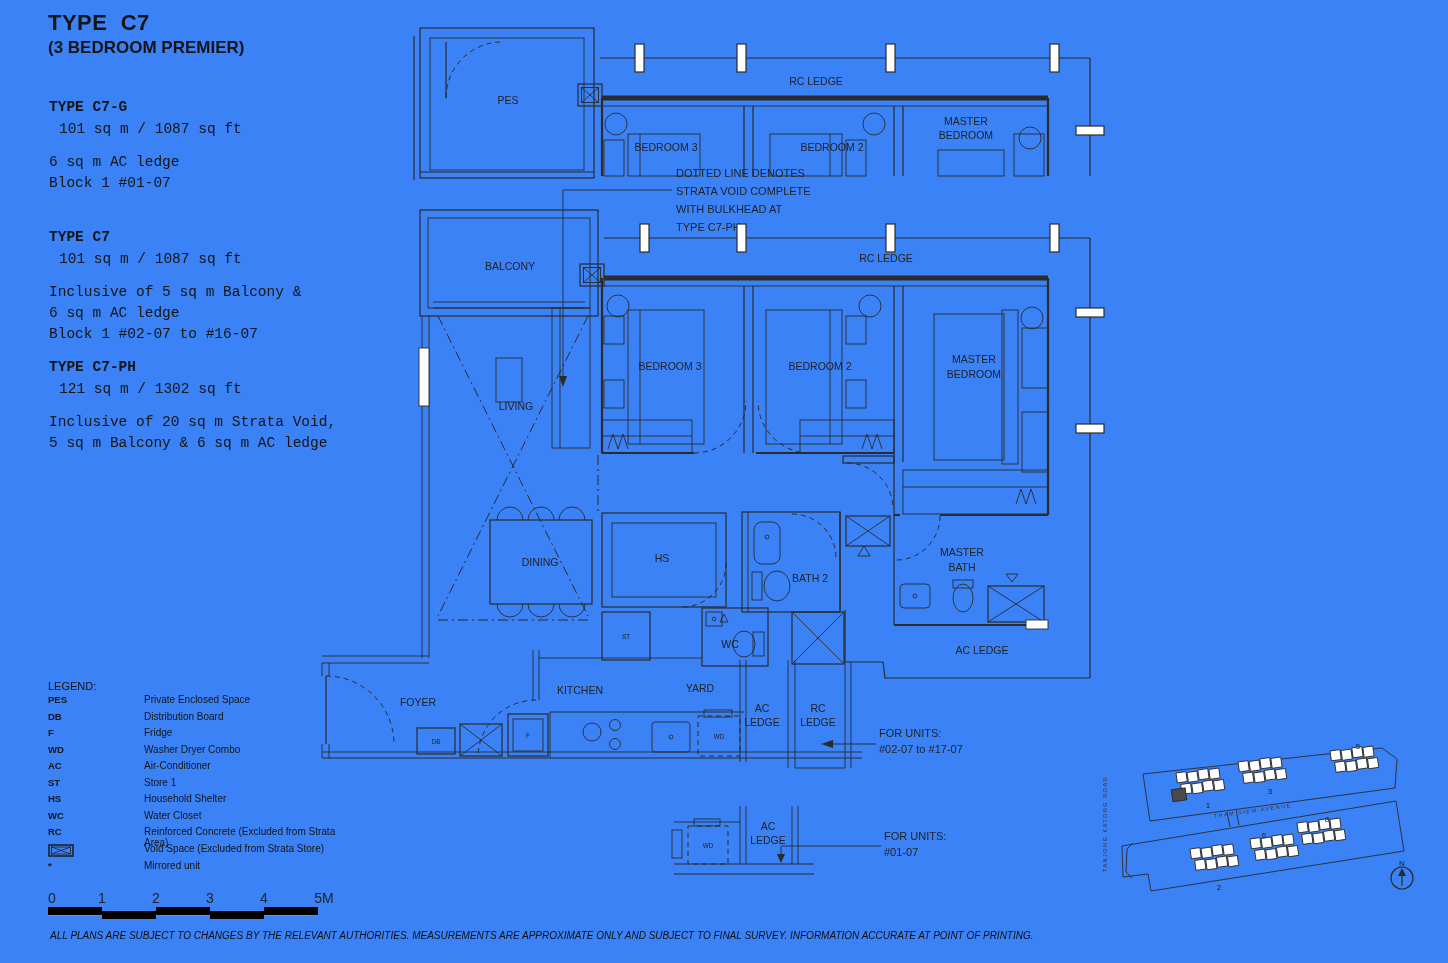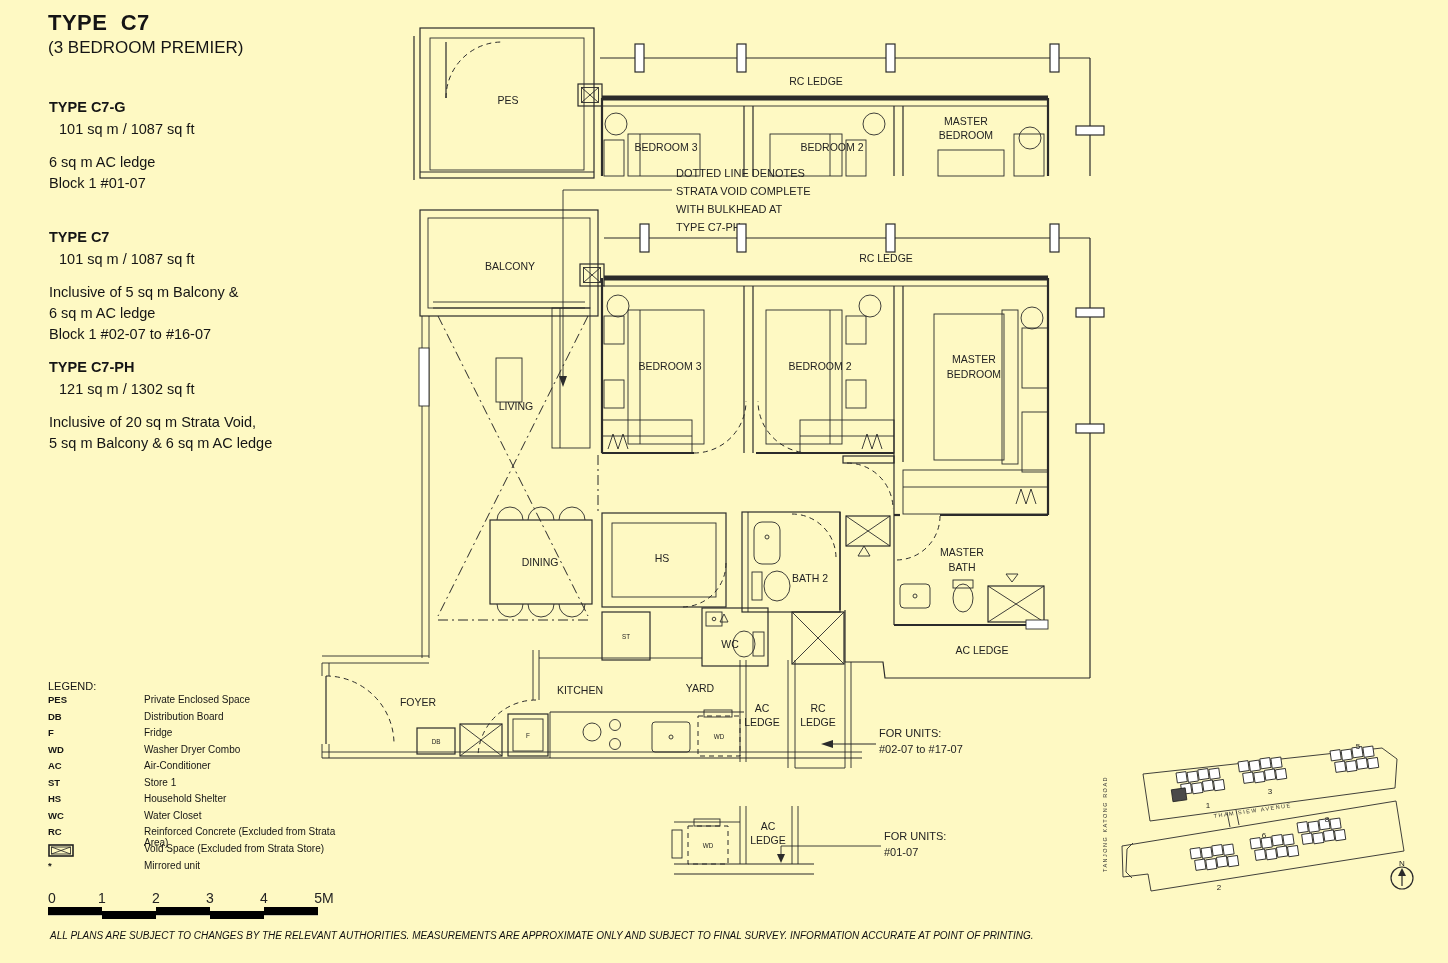--- a/index.html
+++ b/index.html
@@ -1,23 +1,23 @@
 <!DOCTYPE html>
 <html><head>
 <meta charset="utf-8">
 <style>
   html,body{margin:0;padding:0;background:#fff;}
-  .page{position:relative;width:1448px;height:963px;background:#fef9c3;overflow:hidden;
+  .page{position:relative;width:1448px;height:963px;background:#3b82f6;overflow:hidden;
         font-family:"Liberation Sans",sans-serif;color:#151515;}
   .abs{position:absolute;}
   .title{left:48px;top:10px;font-size:22px;font-weight:bold;letter-spacing:.5px;white-space:pre;}
-  .subtitle{left:48px;top:38px;font-size:17px;font-weight:normal;}
+  .subtitle{left:48px;top:38px;font-size:17px;font-weight:bold;}
   .variant{left:49px;width:300px;font-size:14.5px;line-height:21px;}
   .variant .vname{font-weight:bold;margin:0 0 1px 0;}
-  .variant p{margin:0;}
+  .variant p{margin:0;font-family:Liberation Mono, monospace;}
   .variant .varea{margin-bottom:12px;margin-left:10px;}
   .legend{left:48px;top:680px;width:300px;}
   .legend .lg-title{font-size:11px;margin-bottom:2px;}
   .lg-row{display:flex;align-items:flex-start;height:16.5px;font-size:10px;}
   .lg-abbr{width:52px;font-weight:bold;font-size:9.5px;}
   .lg-desc{flex:1;padding-left:44px;}
   .disclaimer{left:50px;top:930px;width:1392px;font-size:10px;font-style:italic;color:#101010;}
   svg.draw{position:absolute;left:0;top:0;}
   svg .ln{stroke:#2b2b2b;fill:none;stroke-width:1.2px;}
   svg .thin{stroke-width:.9px;}

